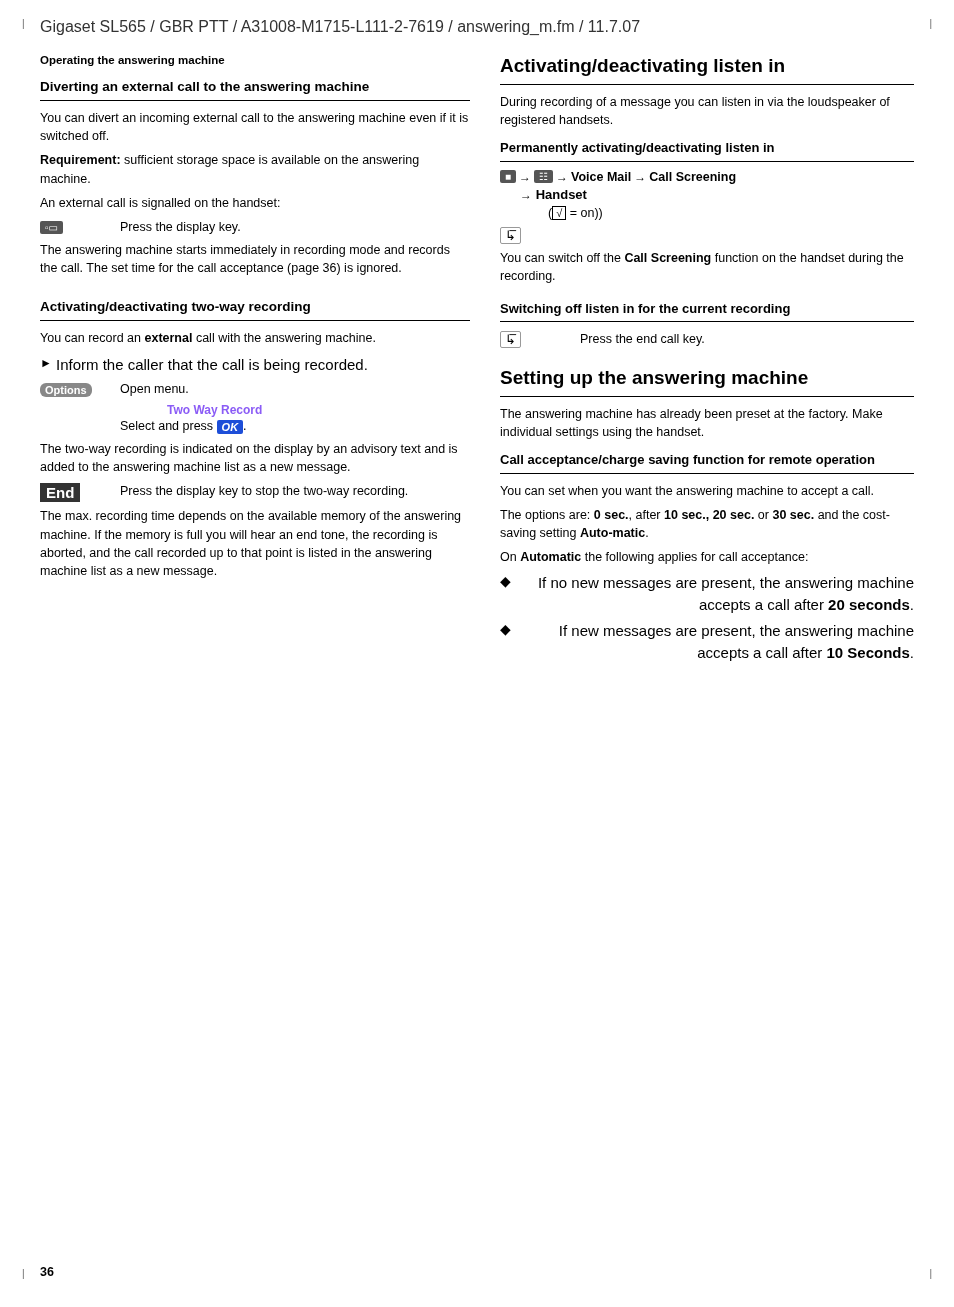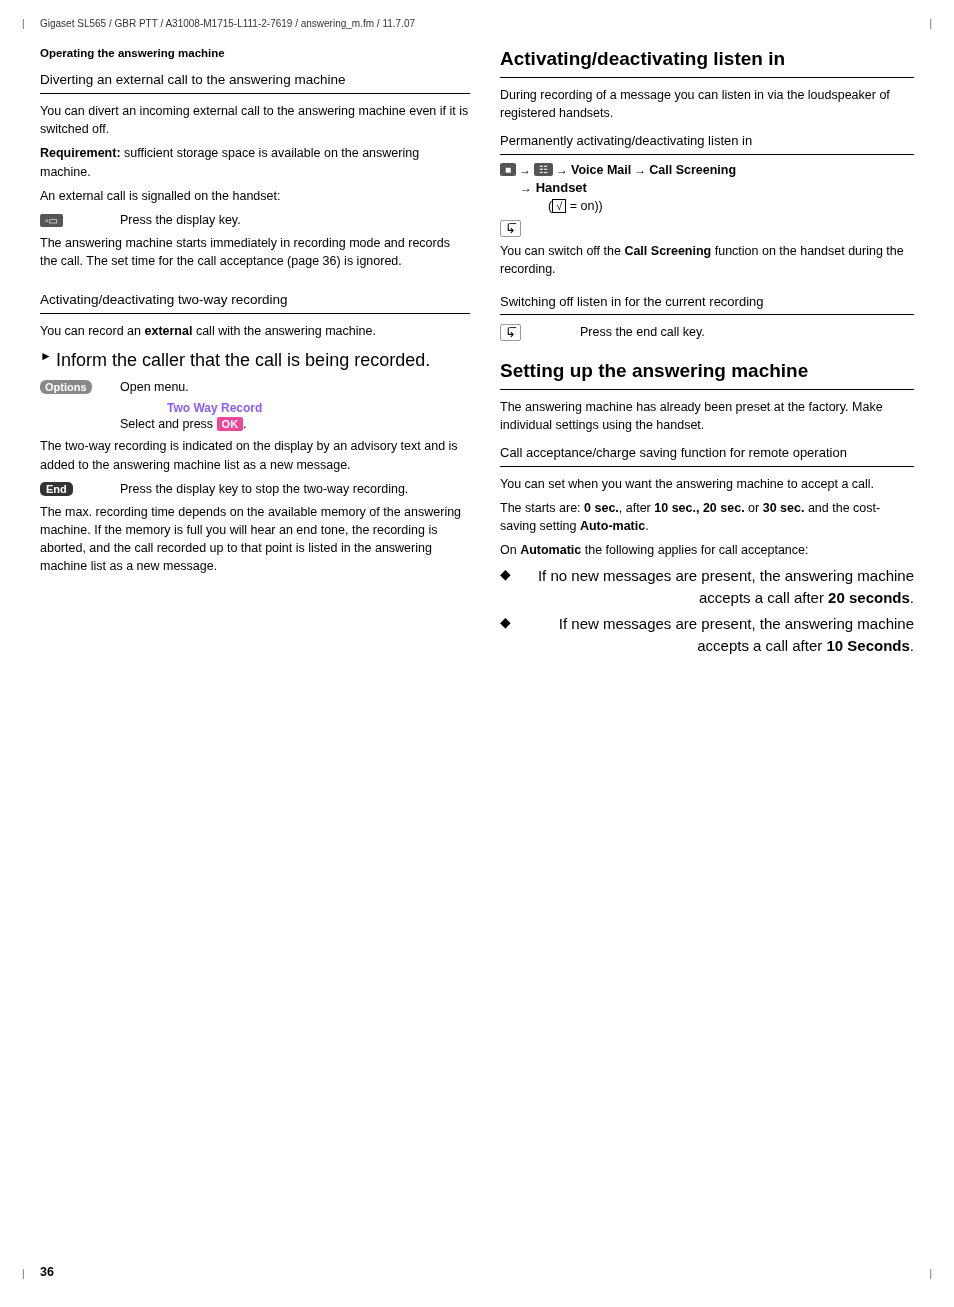--- a/index.html
+++ b/index.html
@@ -20,21 +20,21 @@
     }
     
     .header {
       display: flex;
       justify-content: space-between;
       align-items: center;
       padding: 18px 40px 8px 40px;
       border-bottom: none;
     }
     .header-text {
-      font-size: 10px;
+      font-size: 16px;
       color: #333;
     }
     
     .corner-mark {
       position: absolute;
       font-size: 10px;
       color: #666;
     }
     .top-left-mark { top: 18px; left: 22px; }
     .top-right-mark { top: 18px; right: 22px; }
@@ -59,21 +59,21 @@
     .operating-label {
       font-size: 11.5px;
       font-weight: bold;
       margin-bottom: 12px;
       padding: 0 0 0 0;
     }
 
     
     .section-heading {
       font-size: 13.5px;
-      font-weight: normal;
+      font-weight: bold;
       margin-bottom: 4px;
       margin-top: 0;
       line-height: 1.35;
     }
     .section-heading-large {
       font-size: 19px;
       font-weight: bold;
       margin-bottom: 6px;
       margin-top: 0;
       line-height: 1.25;
@@ -98,36 +98,37 @@
       font-size: 11px;
       font-weight: bold;
       padding: 1px 5px;
       border-radius: 6px;
       vertical-align: middle;
     }
     .key-end {
       display: inline-block;
       background: #333;
       color: #fff;
-      font-size: 11px;
+      font-size: 15px;
       font-weight: bold;
       padding: 1px 6px;
-      border-radius: 5px;
+      border-radius: 0;
       vertical-align: middle;
       text-align: right;
     }
     .key-ok {
       display: inline-block;
-      background: #ec4899;
+      background: #1d4ed8;
       color: #fff;
       font-size: 11px;
       font-weight: bold;
       padding: 1px 5px;
       border-radius: 2px;
       vertical-align: middle;
+      font-style: italic;
     }
 
     
     .icon-answering {
       display: inline-block;
       background: #555;
       color: #fff;
       font-size: 10px;
       padding: 1px 5px;
       border-radius: 2px;
@@ -198,21 +199,21 @@
     }
     .arrow-sym {
       min-width: 16px;
       flex-shrink: 0;
       font-size: 12px;
       line-height: 1.5;
       font-weight: bold;
     }
     .arrow-text {
       flex: 1;
-      font-size: 18px;
+      font-size: 15px;
       line-height: 1.45;
     }
 
     
     .record-label {
       font-size: 12px;
       color: #555;
       font-weight: bold;
       margin-bottom: 2px;
       padding-left: 80px;
@@ -406,21 +407,21 @@
         <hr class="section-rule">
 
         <p class="body-text">The answering machine has already been preset at the factory. Make individual settings using the handset.</p>
 
         <div class="section-heading" style="font-size:13px; margin-top:10px;">Call acceptance/charge saving function for remote operation</div>
         <hr class="section-rule">
 
         <p class="body-text">You can set when you want the answering machine to accept a call.</p>
 
         <p class="body-text">
-          <span>The starts are: </span><b>0 sec.</b><span>, after </span><b>10 sec., 20 sec.</b><span> or </span><b>30 sec.</b><span> and the cost-saving setting </span><b>Auto-matic</b><span>.</span>
+          <span>The options are: </span><b>0 sec.</b><span>, after </span><b>10 sec., 20 sec.</b><span> or </span><b>30 sec.</b><span> and the cost-saving setting </span><b>Auto-matic</b><span>.</span>
         </p>
 
         <p class="body-text">
           <span>On </span><b>Automatic</b><span> the following applies for call acceptance:</span>
         </p>
 
         <div class="bullet-item">
           <div class="bullet-sym">◆</div>
           <div class="bullet-text">
             <span>If no new messages are present, the answering machine accepts a call after </span><b>20 seconds</b><span>.</span>

